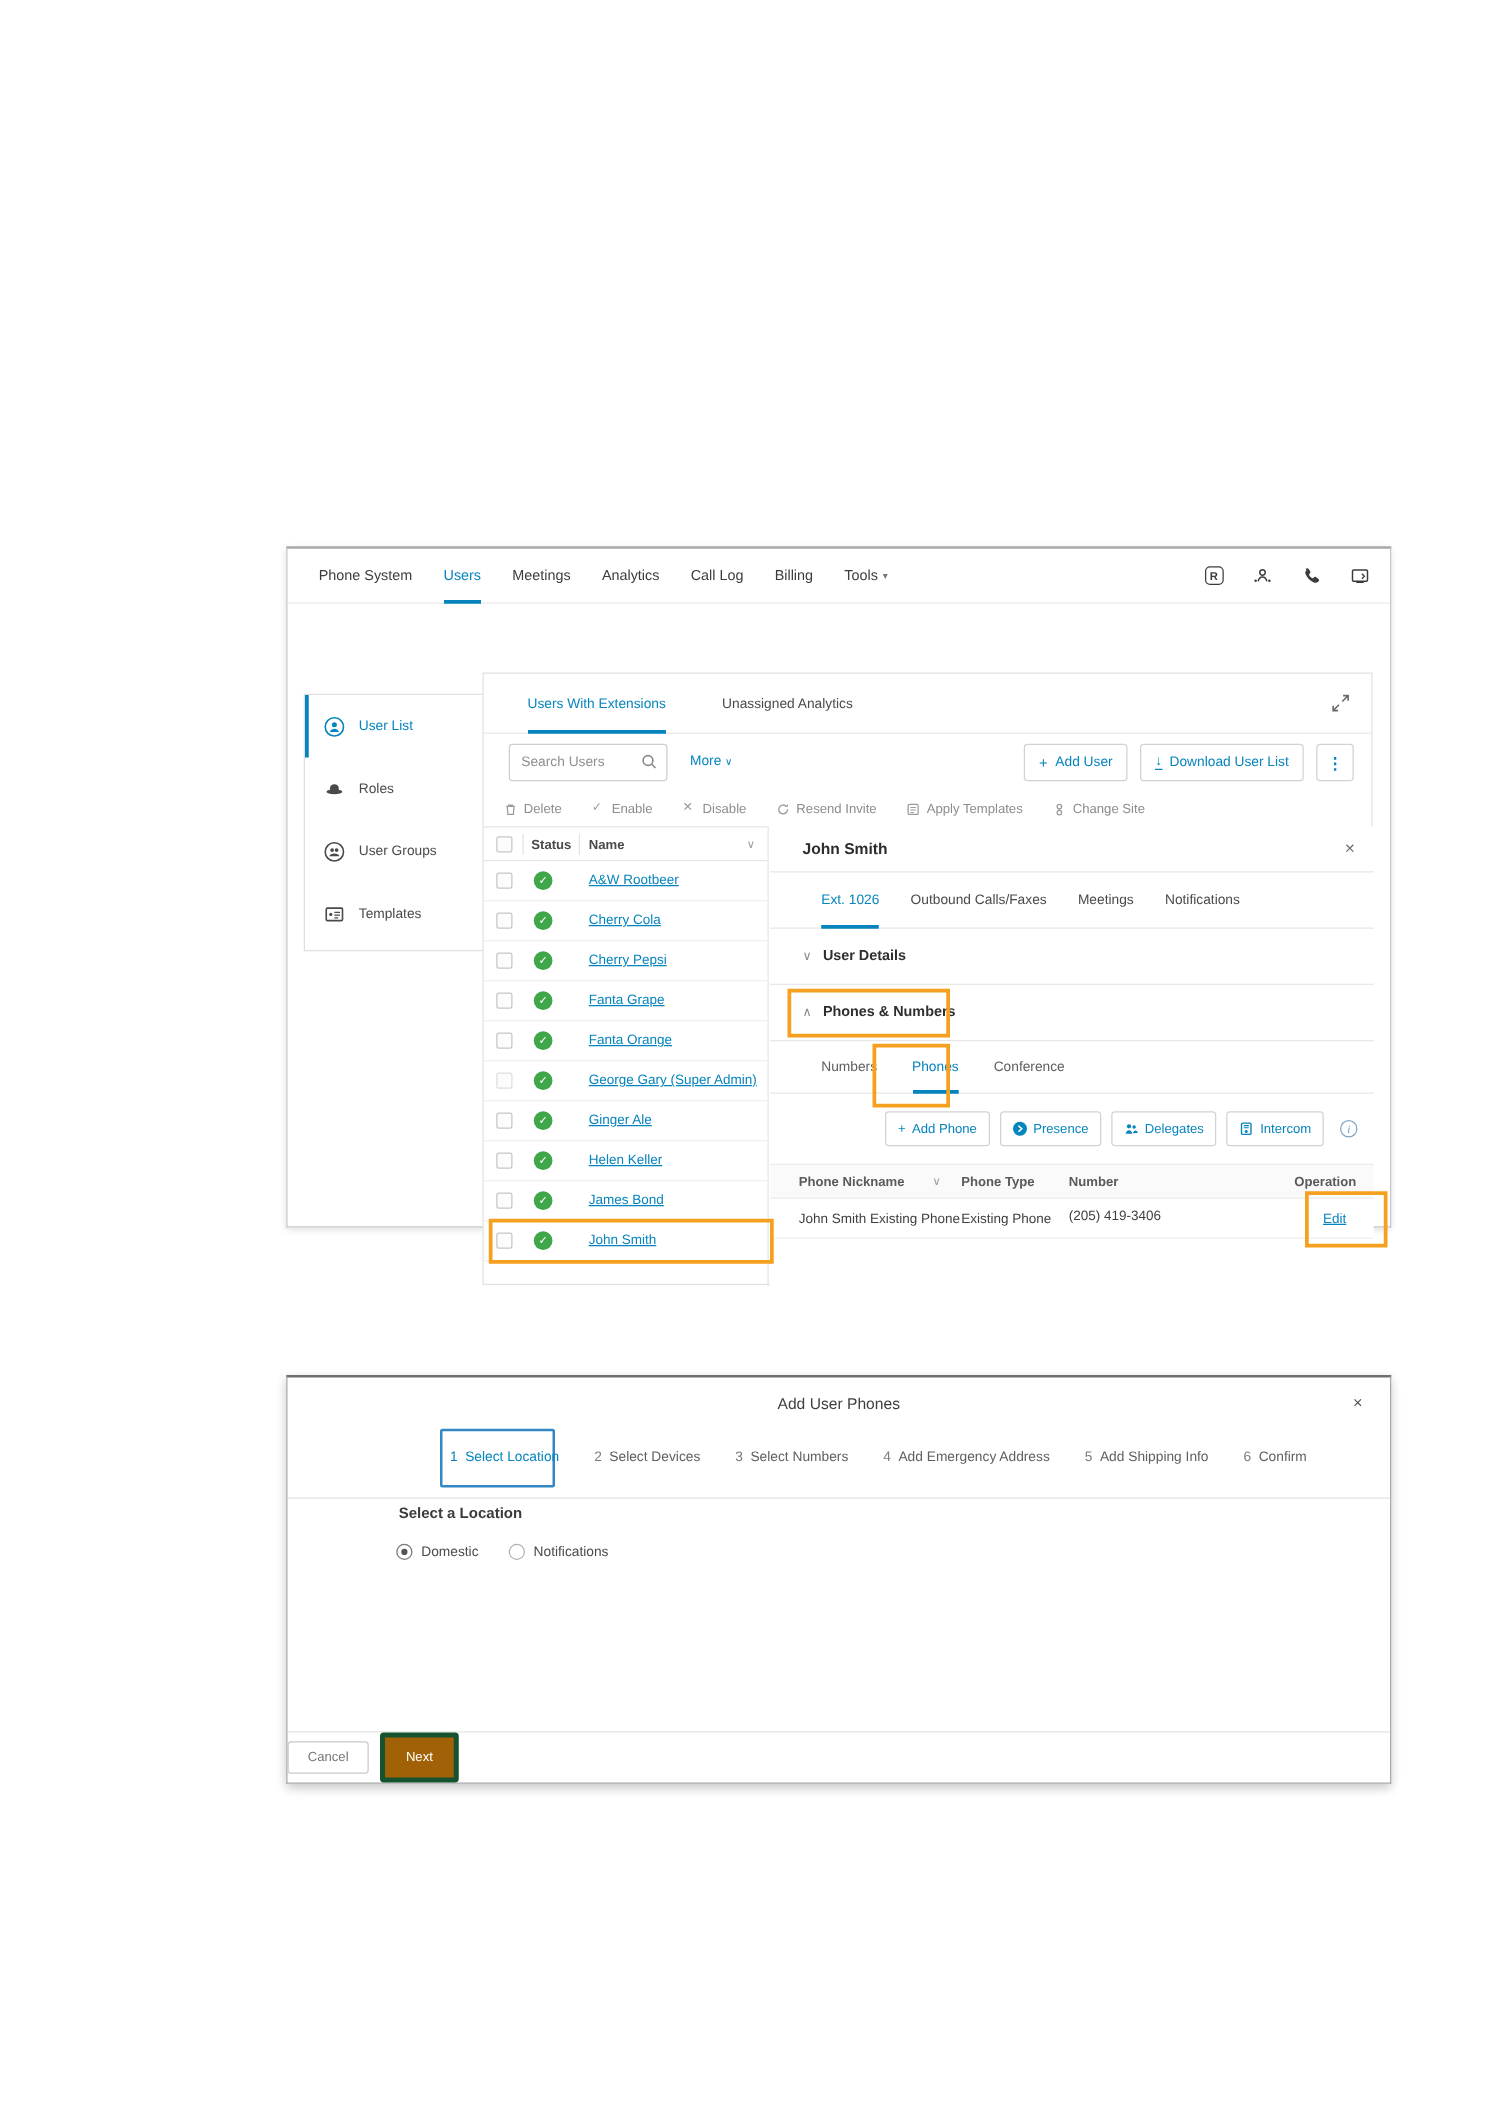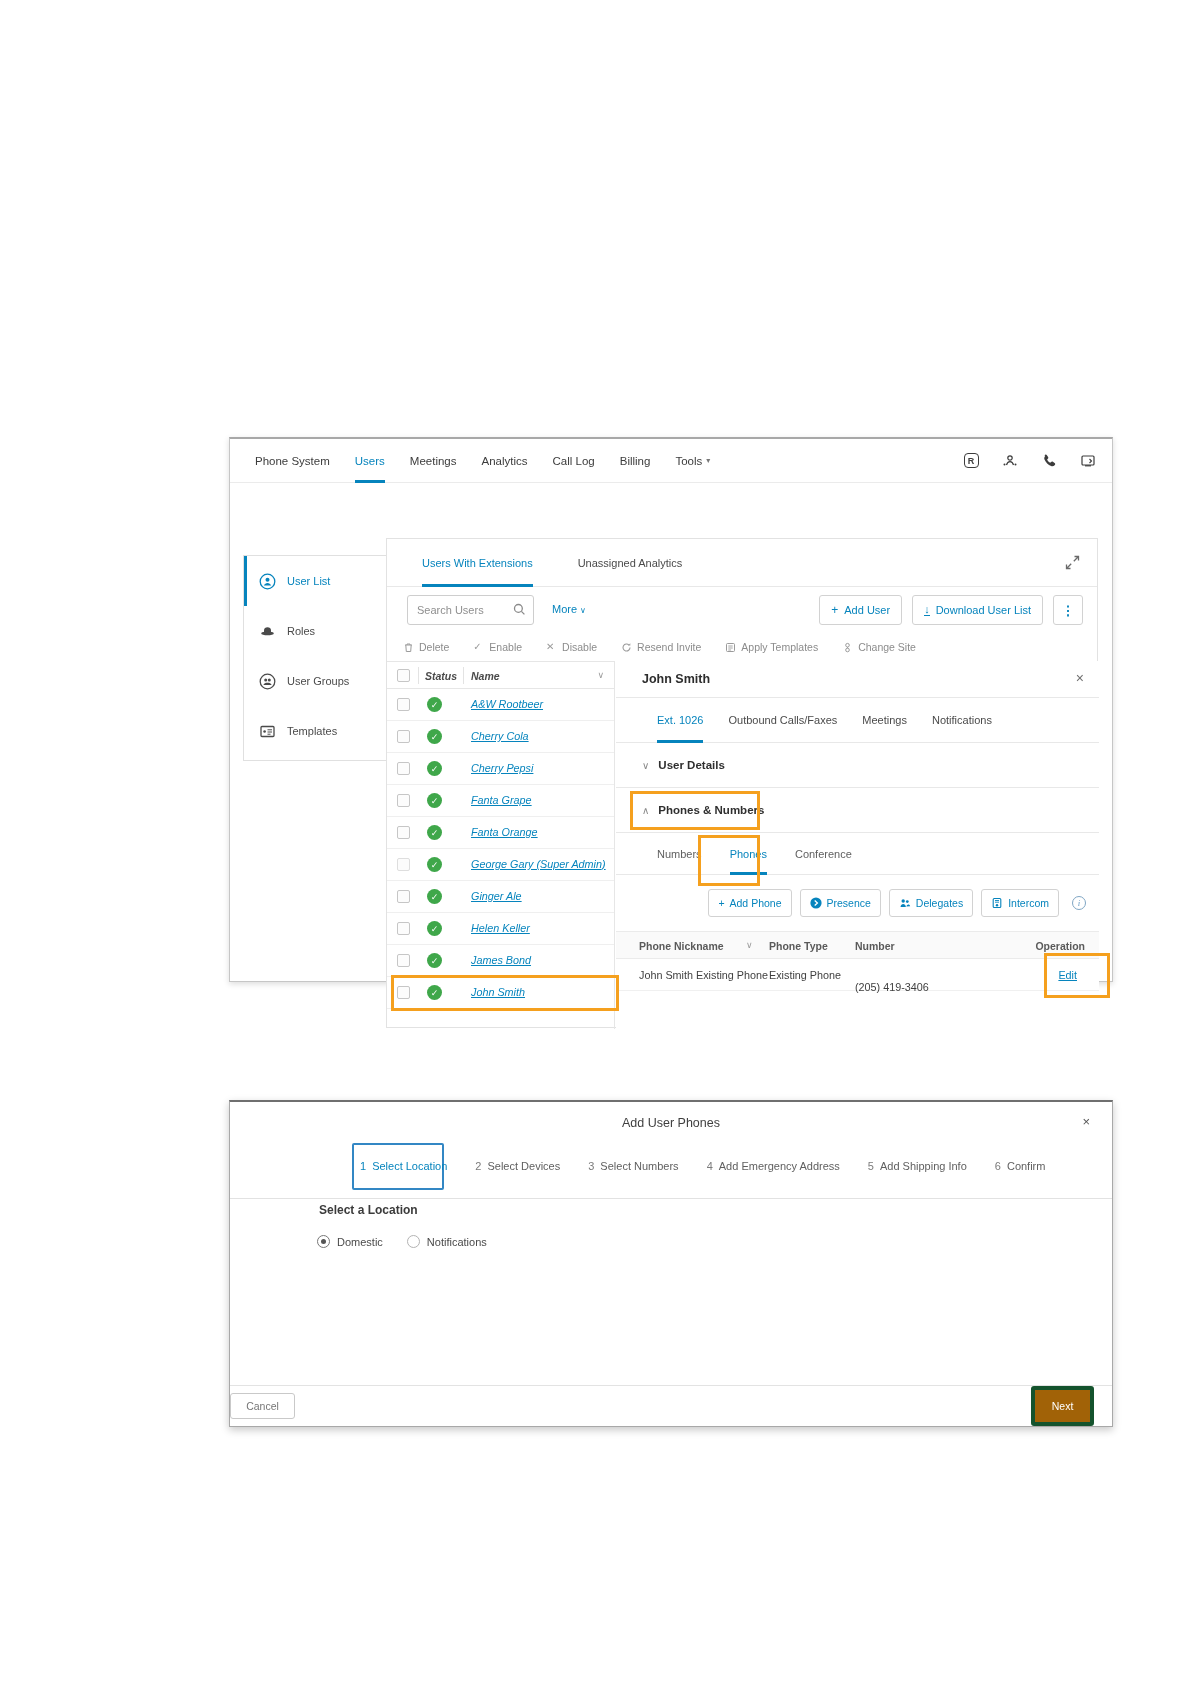--- a/index.html
+++ b/index.html
@@ -52,21 +52,21 @@
   .btn .bic { font-size:12px; line-height:1; }
   .kebab-btn { width:30px; padding:0; justify-content:center; font-size:13px; font-weight:700; }
   .dl-arrow { display:inline-block; border-bottom:1.4px solid #0684bd; line-height:9px; font-size:11px; padding-bottom:1px; }
 
   .bulk-bar { height:28px; display:flex; align-items:center; padding-left:16px; gap:24px;
               font-size:10.5px; color:#8c8c8c; }
   .bulk-item { display:flex; align-items:center; gap:5px; cursor:pointer; white-space:nowrap; }
   .bulk-item svg, .bulk-item .tic { width:11px; height:11px; color:#9b9b9b; font-size:10px; line-height:1; }
 
   .list-area { position:relative; height:368px; }
-  .ulist { position:absolute; left:0; top:0; width:228px; height:100%; border-right:1px solid #e6e6e6;font-style:italic; }
+  .ulist { position:absolute; left:0; top:0; width:228px; height:100%; border-right:1px solid #e6e6e6; }
   .lheader { position:relative; height:28px; border-top:1px solid #e6e6e6; border-bottom:1px solid #e6e6e6;
              font-size:10.5px; font-weight:700; color:#4a4a4a; }
   .lheader .hcb { position:absolute; left:10px; top:7px; }
   .lheader .sep { position:absolute; top:5px; width:1px; height:17px; background:#e3e3e3; }
   .lheader .h-status { position:absolute; left:38px; top:8px; }
   .lheader .h-name { position:absolute; left:84px; top:8px; }
   .lheader .h-sort { position:absolute; right:10px; top:8px; color:#9a9a9a; font-size:9px; font-weight:400; }
   .urow { position:relative; height:32px; border-bottom:1px solid #efefef; }
   .cb { width:13px; height:13px; border:1px solid #c6c6c6; border-radius:2px; background:#fcfcfc; display:inline-block; cursor:pointer; }
   .urow .cb { position:absolute; left:10px; top:9px; }
@@ -100,21 +100,21 @@
   .ph-header { position:relative; height:28px; background:#fafafa; border-top:1px solid #ebebeb; border-bottom:1px solid #ebebeb;
                font-size:10.5px; font-weight:700; color:#5a5a5a; }
   .ph-header .hc1 { position:absolute; left:23px; top:8px; }
   .ph-header .hsort { position:absolute; left:130px; top:8px; color:#9a9a9a; font-size:9px; font-weight:400; }
   .ph-header .hc2 { position:absolute; left:153px; top:8px; }
   .ph-header .hc3 { position:absolute; left:239px; top:8px; }
   .ph-header .hc4 { position:absolute; right:14px; top:8px; }
   .ph-row { position:relative; height:32px; border-bottom:1px solid #f0f0f0; font-size:10.8px; color:#3f3f3f; }
   .ph-row .c1 { position:absolute; left:23px; top:10px; }
   .ph-row .c2 { position:absolute; left:153px; top:10px; }
-  .ph-row .c3 { position:absolute; left:239px; top:22px; }
+  .ph-row .c3 { position:absolute; left:239px; top:8px; }
   .edit-link { position:absolute; right:22px; top:10px; color:#0684bd; text-decoration:underline; cursor:pointer; }
   .hl-pn-box { position:absolute; left:14px; top:130px; width:130px; height:39px; border:3px solid #f5a01e; z-index:6; pointer-events:none; }
   .hl-phones-box { position:absolute; left:82px; top:174px; width:62px; height:51px; border:3px solid #f5a01e; z-index:6; pointer-events:none; }
   .hl-edit-box { position:absolute; left:428px; top:292px; width:66px; height:45px; border:3px solid #f5a01e; z-index:6; pointer-events:none; }
 
   
   .shot2 { position:absolute; left:229px; top:1100px; width:884px; height:327px; background:#fff;
            border:1px solid #a8a8a8; border-top:2px solid #6f6f6f; box-shadow:0 3px 8px rgba(0,0,0,.22); }
   .m-title { position:absolute; left:0; right:0; top:14px; text-align:center; font-size:12.5px; color:#3f3f3f; }
   .m-close { position:absolute; right:22px; top:12px; font-size:13px; color:#555; cursor:pointer; }
@@ -124,21 +124,21 @@
   .m-step.active, .m-step.active .n { color:#0684bd; }
   .step-box { position:absolute; left:122px; top:41px; width:92px; height:47px; border:2px solid #3387c4; border-radius:2px; pointer-events:none; }
   .m-divider { position:absolute; left:0; right:0; top:96px; height:1px; background:#e2e2e2; }
   .m-sec-title { position:absolute; left:89px; top:101px; font-size:12px; font-weight:700; color:#3b3b3b; }
   .m-radios { position:absolute; left:87px; top:133px; display:flex; gap:24px; align-items:center; font-size:11px; color:#4a4a4a; }
   .radio-opt { display:flex; align-items:center; gap:7px; cursor:pointer; }
   .radio { width:13px; height:13px; border-radius:50%; border:1px solid #b3b3b3; background:#fff; position:relative; }
   .radio.sel { border-color:#777; }
   .radio.sel::after { content:""; position:absolute; left:3px; top:3px; width:5px; height:5px; border-radius:50%; background:#555; }
   .m-footer { position:absolute; left:0; right:0; bottom:0; height:41px; border-top:1px solid #e3e3e3;
-              display:flex; align-items:center; justify-content:space-between; gap:9px; padding-right:18px; }
+              display:flex; align-items:center; justify-content:flex-start; gap:9px; padding-right:18px; }
   .m-cancel { width:65px; height:26px; border:1px solid #c9c9c9; border-radius:3px; background:#fff; color:#767676;
               font-size:10.5px; display:flex; align-items:center; justify-content:center; cursor:pointer; }
   .m-next { width:63px; height:40px; border:4px solid #14532d; border-radius:3px; background:#a16207; color:#fff;
             font-size:10.5px; display:flex; align-items:center; justify-content:center; cursor:pointer; }
 
   svg { display:block; }
 </style>
 </head>
 <body>
 

